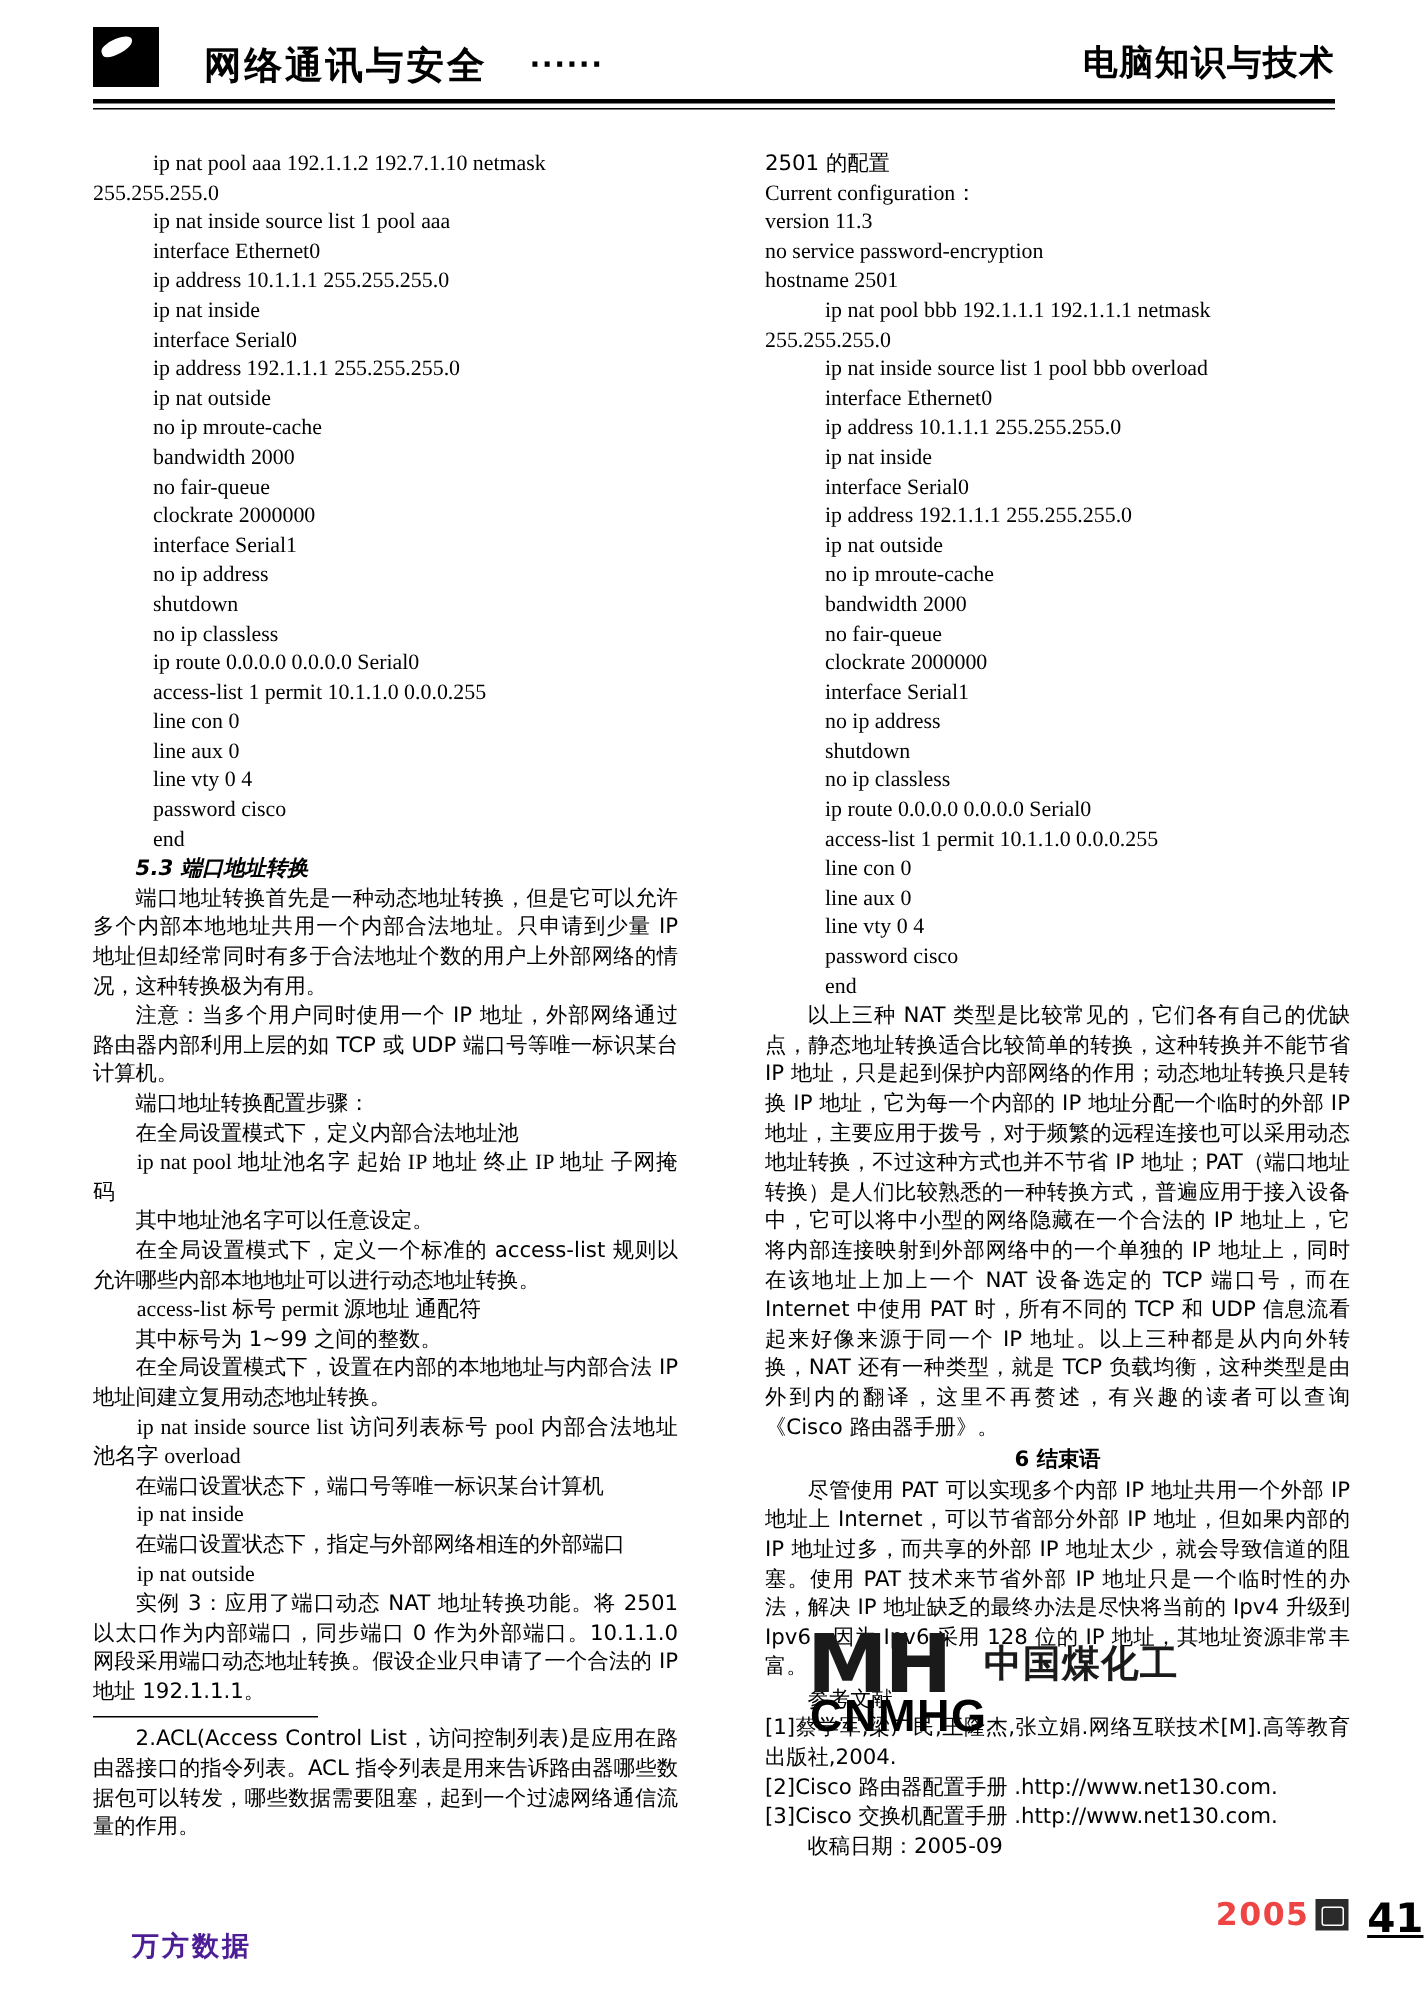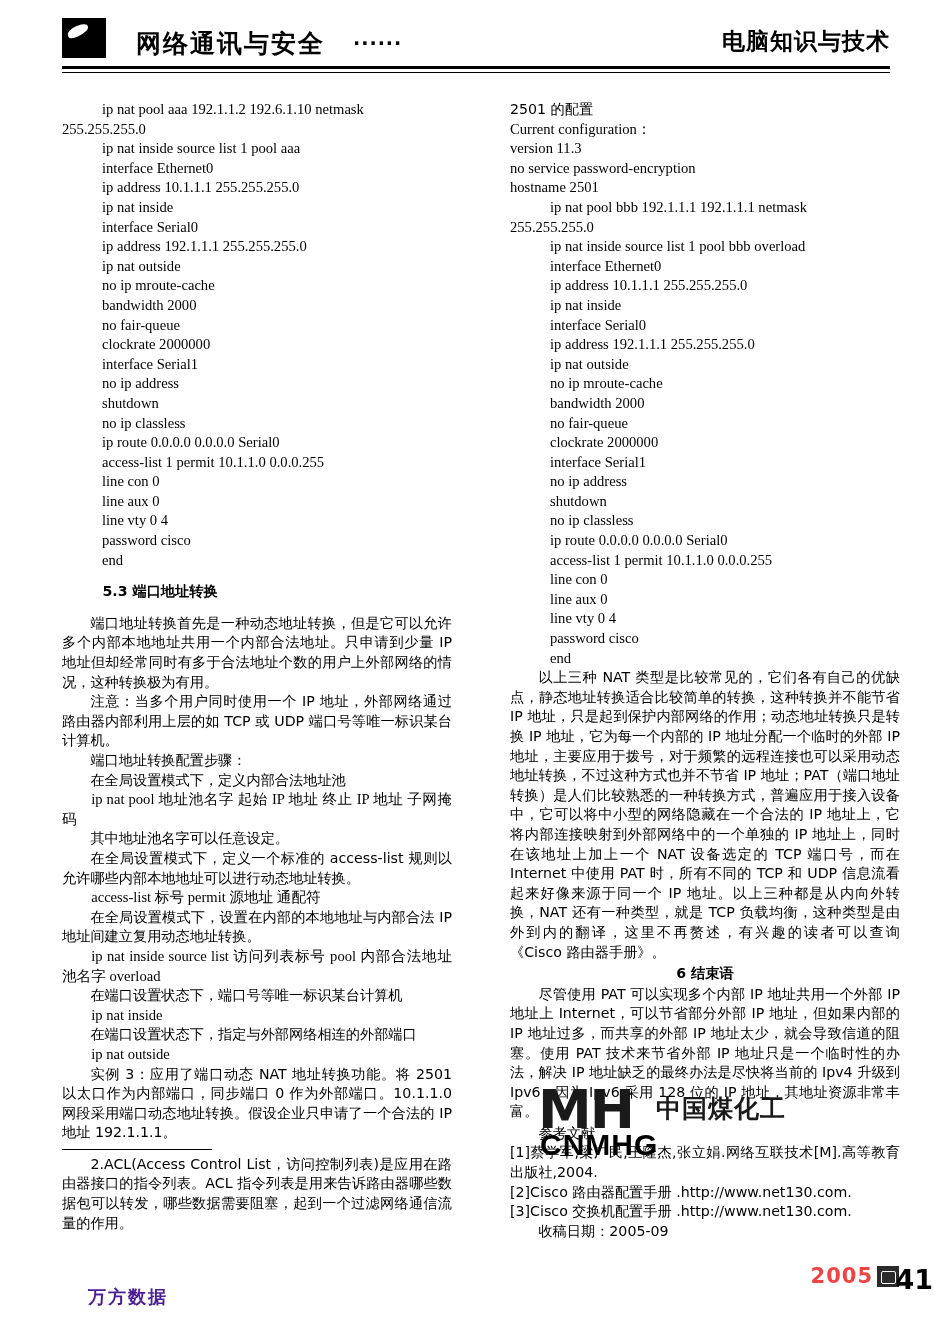--- a/index.html
+++ b/index.html
@@ -120,24 +120,25 @@
   .para {
     text-indent: 2em;
     margin: 0;
   }
   .para-noind {
     text-indent: 0;
     margin: 0;
   }
   .sec-head {
     text-indent: 2em;
-    margin: 12px;
+    margin: 0;
     font-family: "DejaVu Sans", sans-serif;
     font-weight: bold;
     font-size: 14.6px;
+    font-style: italic;
   }
   .sec-head-c {
     text-indent: 0;
     margin: 0;
     text-align: center;
     font-family: "DejaVu Sans", sans-serif;
     font-weight: bold;
     font-size: 15.2px;
     padding: 2px 0 1px 0;
   }
@@ -223,25 +224,26 @@
     position: absolute;
     left: 4px;
     top: 5px;
     width: 13px;
     height: 11px;
     border: 1px solid #fff;
     border-radius: 2px;
   }
   .footer-pagenum {
     position: absolute;
-    right: 18px;
+    right: 2px;
     bottom: 36px;
     font-family: "DejaVu Sans", sans-serif;
     font-weight: bold;
     font-size: 27px;
+    text-decoration: underline;
   }
   .footer-wanfang {
     position: absolute;
     left: 88px;
     bottom: 22px;
     font-family: "DejaVu Sans", sans-serif;
     font-weight: bold;
     font-size: 18px;
     color: #4c1d95;
     letter-spacing: 2px;
@@ -259,21 +261,21 @@
       <div class="hdr-dots">······</div>
     </div>
     <div class="hdr-right">电脑知识与技术</div>
   </div>
   <div class="hdr-rule-thick"></div>
   <div class="hdr-rule-thin"></div>
 
   <div class="col col-left">
 
     <div>
-      <div class="mono-line ind">ip nat pool  aaa  192.1.1.2   192.6.1.10   netmask</div>
+      <div class="mono-line ind">ip nat pool  aaa  192.1.1.2   192.7.1.10   netmask</div>
       <div class="mono-line">255.255.255.0</div>
       <div class="mono-line ind">ip nat inside source list 1 pool aaa</div>
       <div class="mono-line ind">interface Ethernet0</div>
       <div class="mono-line ind">ip address 10.1.1.1 255.255.255.0</div>
       <div class="mono-line ind">ip nat inside</div>
       <div class="mono-line ind">interface Serial0</div>
       <div class="mono-line ind">ip address 192.1.1.1 255.255.255.0</div>
       <div class="mono-line ind">ip nat outside</div>
       <div class="mono-line ind">no ip mroute-cache</div>
       <div class="mono-line ind">bandwidth 2000</div>
@@ -294,20 +296,21 @@
 
     <p class="sec-head cjk">5.3 端口地址转换</p>
     <p class="para cjk">端口地址转换首先是一种动态地址转换，但是它可以允许多个内部本地地址共用一个内部合法地址。只申请到少量 IP 地址但却经常同时有多于合法地址个数的用户上外部网络的情况，这种转换极为有用。</p>
     <p class="para cjk">注意：当多个用户同时使用一个 IP 地址，外部网络通过路由器内部利用上层的如 TCP 或 UDP 端口号等唯一标识某台计算机。</p>
     <p class="para cjk">端口地址转换配置步骤：</p>
     <p class="para cjk">在全局设置模式下，定义内部合法地址池</p>
     <p class="para">ip nat pool 地址池名字  起始 IP 地址  终止 IP 地址  子网掩码</p>
     <p class="para cjk">其中地址池名字可以任意设定。</p>
     <p class="para cjk">在全局设置模式下，定义一个标准的 access-list 规则以允许哪些内部本地地址可以进行动态地址转换。</p>
     <p class="para">access-list 标号 permit 源地址  通配符</p>
+    <p class="para cjk">其中标号为 1~99 之间的整数。</p>
     <p class="para cjk">在全局设置模式下，设置在内部的本地地址与内部合法 IP 地址间建立复用动态地址转换。</p>
     <p class="para">ip nat inside source list 访问列表标号 pool 内部合法地址池名字 overload</p>
     <p class="para cjk">在端口设置状态下，端口号等唯一标识某台计算机</p>
     <p class="para">ip nat inside</p>
     <p class="para cjk">在端口设置状态下，指定与外部网络相连的外部端口</p>
     <p class="para">ip nat outside</p>
     <p class="para cjk">实例 3：应用了端口动态 NAT 地址转换功能。将 2501 以太口作为内部端口，同步端口 0 作为外部端口。10.1.1.0 网段采用端口动态地址转换。假设企业只申请了一个合法的 IP 地址 192.1.1.1。</p>
 
     <div class="footnote-rule"></div>
     <p class="para cjk">2.ACL(Access Control List，访问控制列表)是应用在路由器接口的指令列表。ACL 指令列表是用来告诉路由器哪些数据包可以转发，哪些数据需要阻塞，起到一个过滤网络通信流量的作用。</p>

